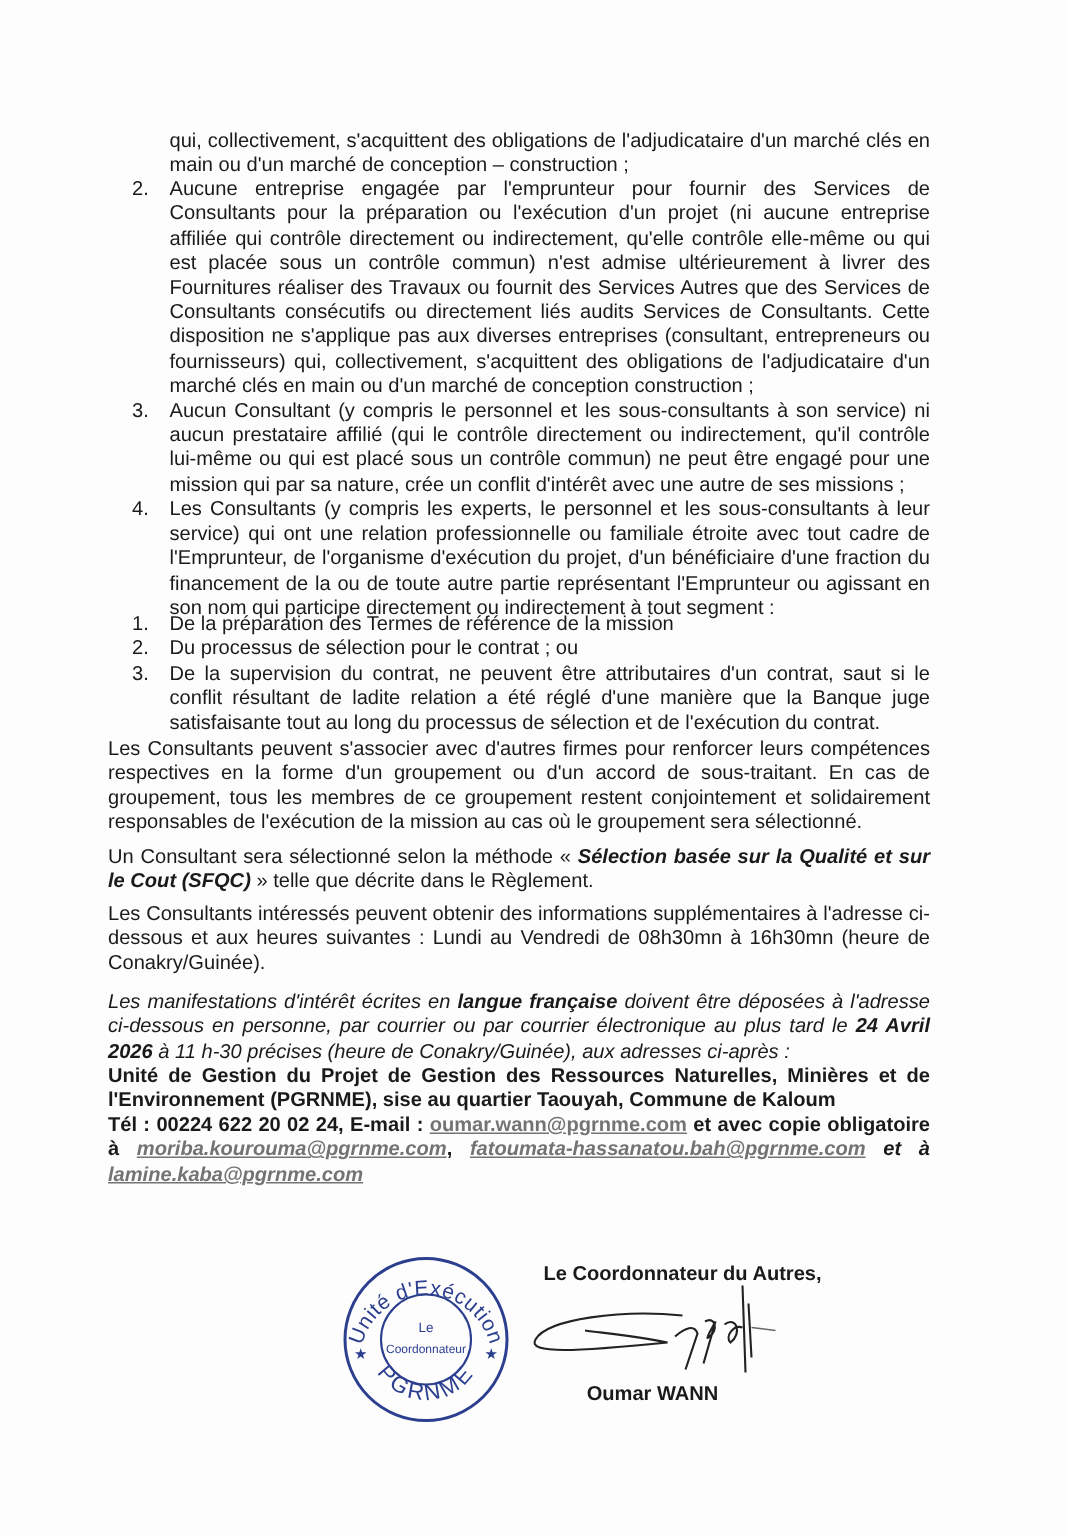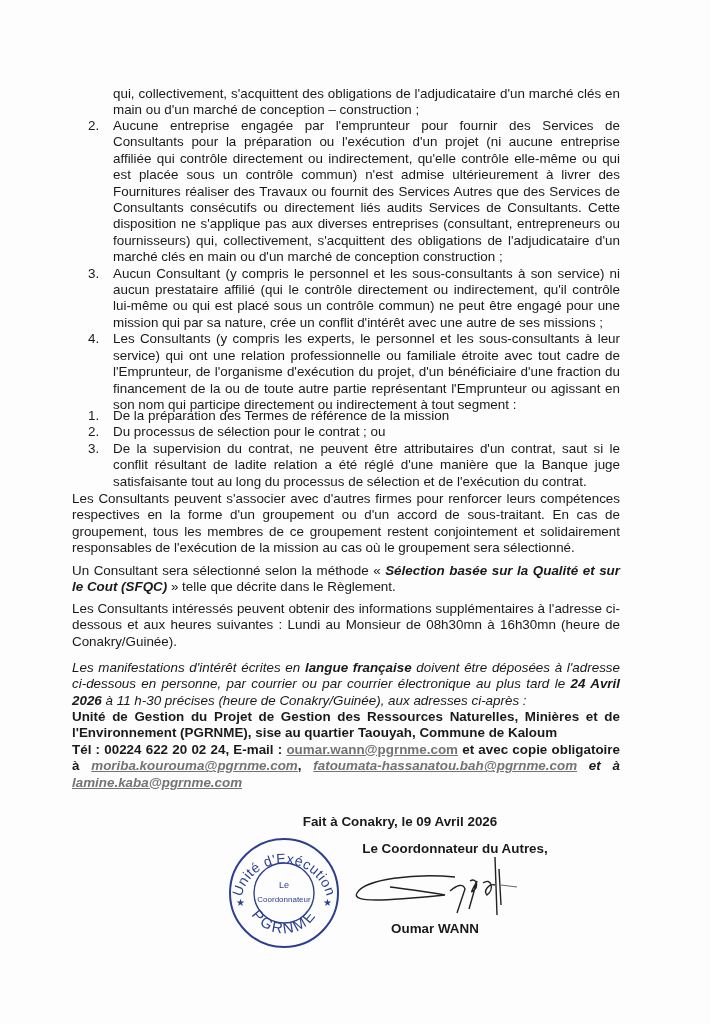--- a/index.html
+++ b/index.html
@@ -57,30 +57,29 @@
     <div class="item">
       <span class="num">3.</span>
       <span class="body">De la supervision du contrat, ne peuvent être attributaires d'un contrat, saut si le conflit résultant de ladite relation a été réglé d'une manière que la Banque juge satisfaisante tout au long du processus de sélection et de l'exécution du contrat.</span>
     </div>
   </div>
 
   <p class="block txt para" style="top:563px;"><span>Un Consultant sera sélectionné selon la méthode « </span><span class="bi">Sélection basée sur la Qualité et sur le Cout (SFQC)</span><span> » telle que décrite dans le Règlement.</span></p>
 
   <p class="block txt para" style="top:491px;">Les Consultants peuvent s'associer avec d'autres firmes pour renforcer leurs compétences respectives en la forme d'un groupement ou d'un accord de sous-traitant. En cas de groupement, tous les membres de ce groupement restent conjointement et solidairement responsables de l'exécution de la mission au cas où le groupement sera sélectionné.</p>
 
-  <p class="block txt para" style="top:601px;">Les Consultants intéressés peuvent obtenir des informations supplémentaires à l'adresse ci-dessous et aux heures suivantes : Lundi au Monsieur de 08h30mn à 16h30mn (heure de Conakry/Guinée).</p>
+  <p class="block txt para" style="top:601px;">Les Consultants intéressés peuvent obtenir des informations supplémentaires à l'adresse ci-dessous et aux heures suivantes : Lundi au Vendredi de 08h30mn à 16h30mn (heure de Conakry/Guinée).</p>
 
   <p class="block txt para" style="top:660px;font-style:italic;"><span>Les manifestations d'intérêt écrites en </span><span class="b">langue française</span><span> doivent être déposées à l'adresse ci-dessous en personne, par courrier ou par courrier électronique au plus tard le </span><span class="b">24 Avril 2026</span><span> à 11 h-30 précises (heure de Conakry/Guinée), aux adresses ci-après :</span></p>
 
   <div class="block txt b" style="top:709px;">
     <div>Unité de Gestion du Projet de Gestion des Ressources Naturelles, Minières et de l'Environnement (PGRNME), sise au quartier Taouyah, Commune de Kaloum</div>
     <div><span>Tél : 00224 622 20 02 24, E-mail : </span><a class="mail" href="#">oumar.wann@pgrnme.com</a><span> et avec copie obligatoire à </span><a class="mail i" href="#">moriba.kourouma@pgrnme.com</a><span>, </span><a class="mail i" href="#">fatoumata-hassanatou.bah@pgrnme.com</a><i> et à </i><a class="mail i" href="#">lamine.kaba@pgrnme.com</a></div>
   </div>
 
-  <div class="center" style="left:260px; top:814px; width:280px;">Fait à Conakry, le 09 Avril 2026</div>
   <div class="center" style="left:340px; top:841px; width:230px;">Le Coordonnateur du Autres,</div>
 
   <svg class="stamp" viewBox="0 0 114 114">
     <defs>
       <path id="arcTop" d="M 14 62 A 44 44 0 0 1 100 62"></path>
       <path id="arcBot" d="M 22 74 A 38 38 0 0 0 92 74"></path>
     </defs>
     <circle cx="57" cy="57" r="54" fill="none" stroke="#2c3f8f" stroke-width="2"></circle>
     <circle cx="57" cy="57" r="30" fill="none" stroke="#2c3f8f" stroke-width="1.4"></circle>
     <text font-family="Liberation Sans, sans-serif" font-size="14" fill="#2c3f8f" letter-spacing="0.5">

